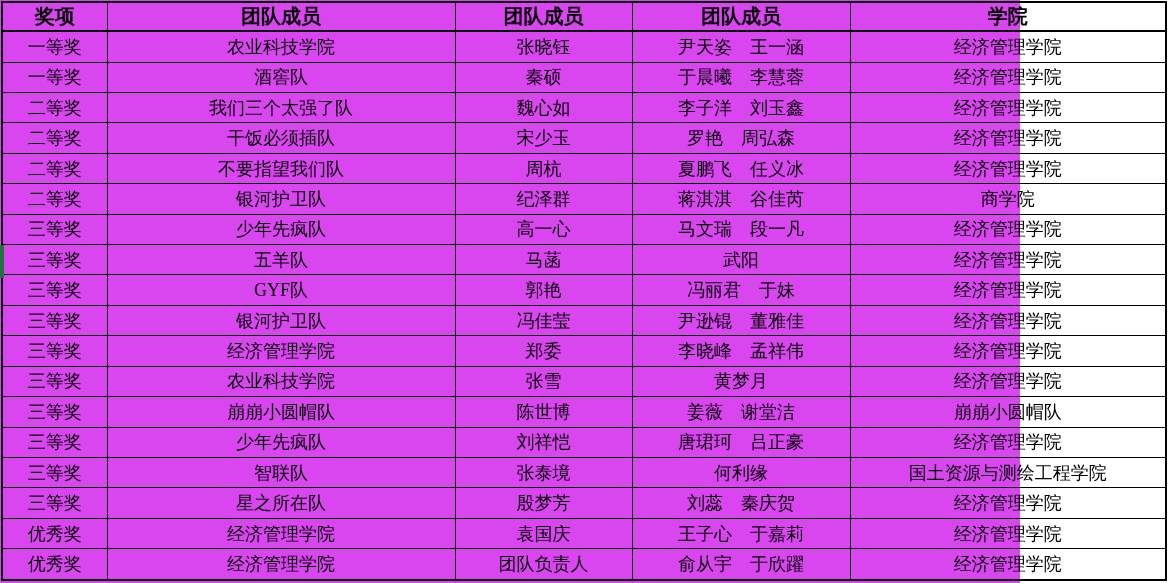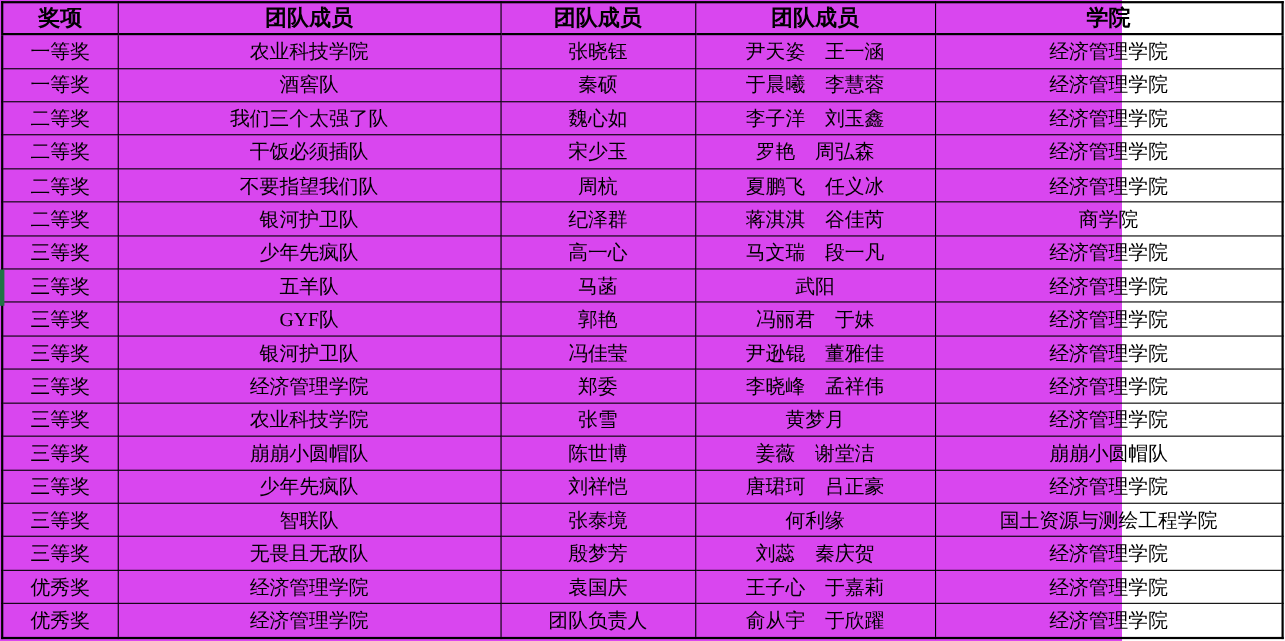--- a/index.html
+++ b/index.html
@@ -179,21 +179,21 @@
       </tr>
       <tr>
         <td>三等奖</td>
         <td>智联队</td>
         <td>张泰境</td>
         <td>何利缘</td>
         <td>国土资源与测绘工程学院</td>
       </tr>
       <tr>
         <td>三等奖</td>
-        <td>无畏且无敌队</td>
+        <td>星之所在队</td>
         <td>殷梦芳</td>
         <td>刘蕊　秦庆贺</td>
         <td>经济管理学院</td>
       </tr>
       <tr>
         <td>优秀奖</td>
         <td>经济管理学院</td>
         <td>袁国庆</td>
         <td>王子心　于嘉莉</td>
         <td>经济管理学院</td>

